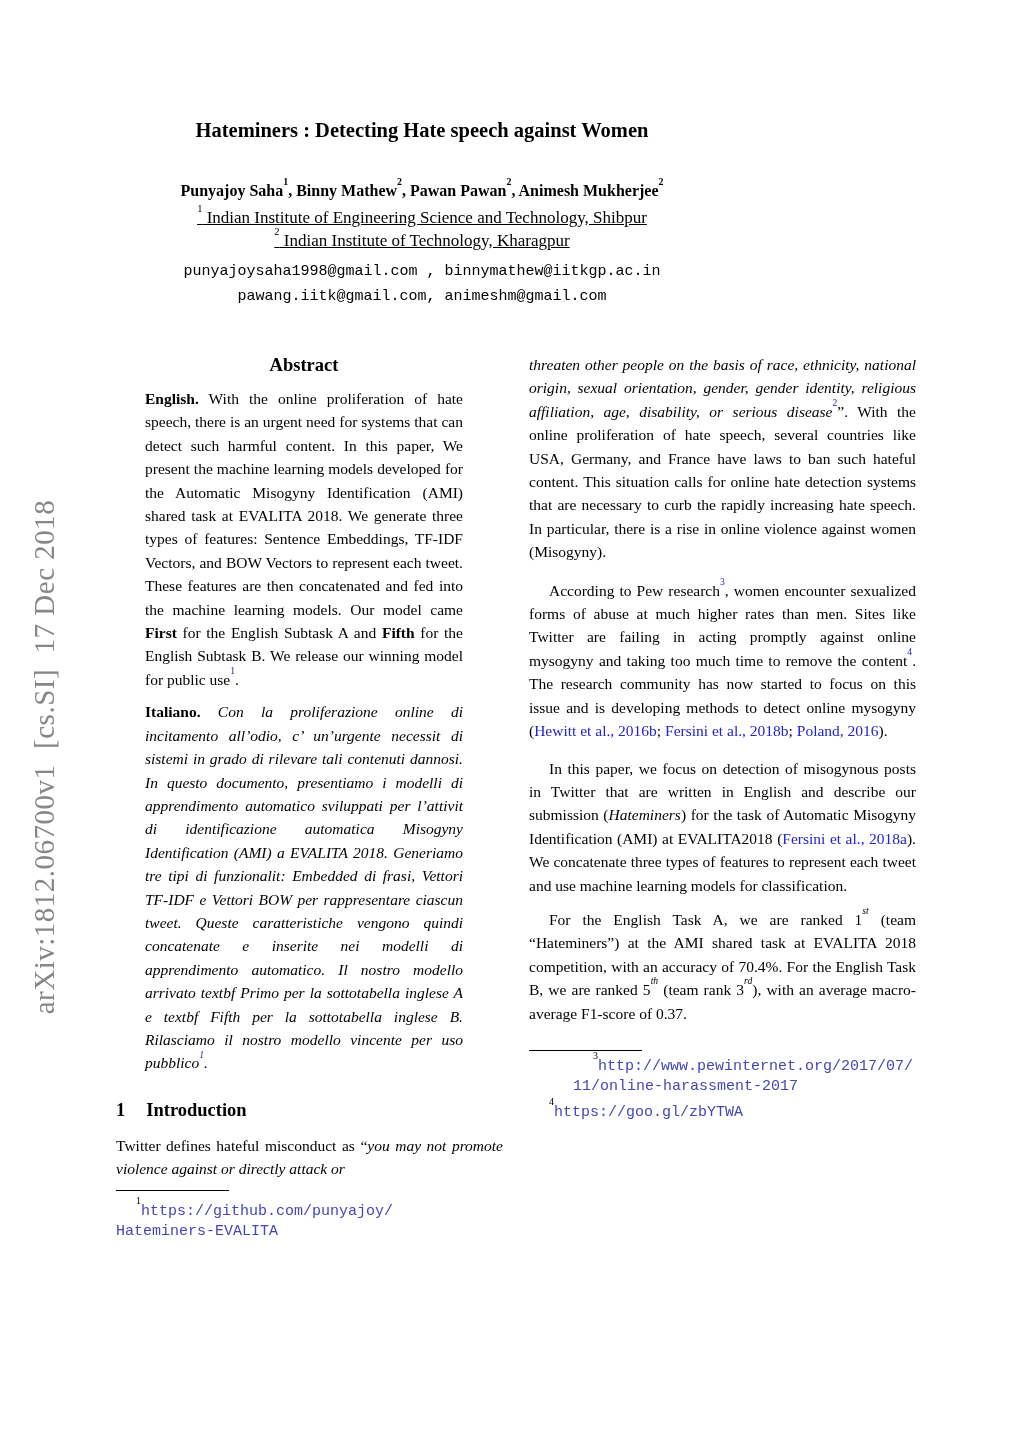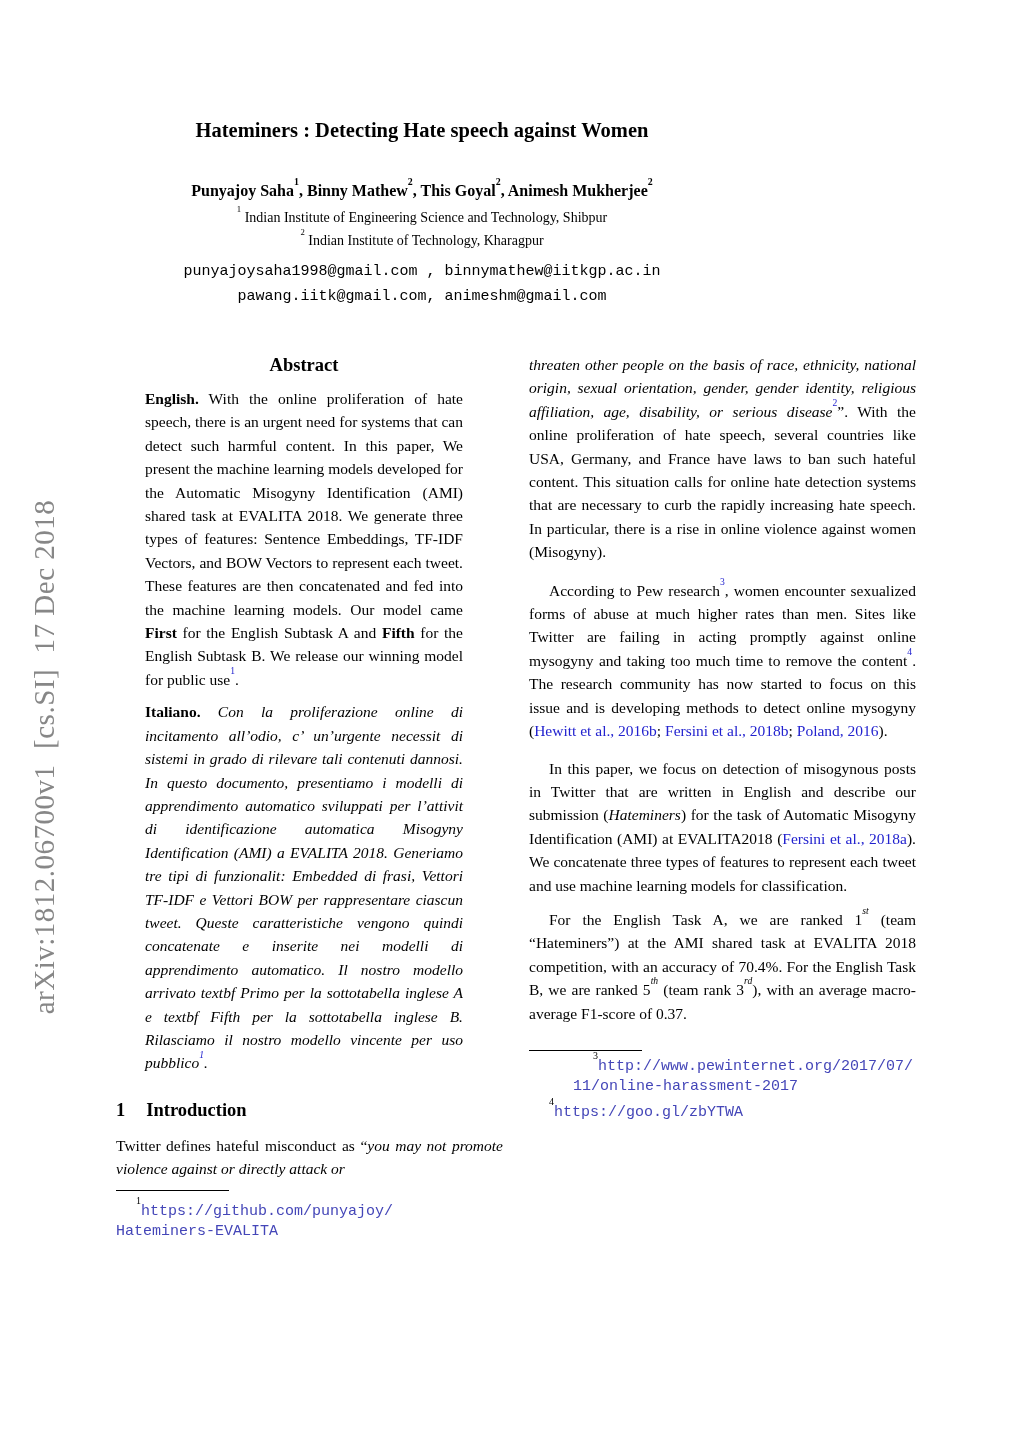--- a/index.html
+++ b/index.html
@@ -19,21 +19,21 @@
     transform:translate(-50%,-50%) rotate(-90deg);
     white-space:pre;
     font-size:29px; color:#878787;
     letter-spacing:0.5px;
   }
 
   
   .header { position:absolute; top:118px; left:0; width:844px; text-align:center; }
   .title { font-size:20.5px; font-weight:bold; line-height:25px; }
   .authors { margin-top:39px; font-size:16px; font-weight:bold; line-height:18px; }
-  .affil { font-size:14px; line-height:23px; }
+  .affil { font-size:17px; line-height:23px;text-decoration:underline; }
   .affil-block { margin-top:6px; }
   .emails { margin-top:7px; font-family:"Liberation Mono", monospace; font-size:15px; line-height:25px; letter-spacing:0px; }
 
   sup.s { font-size:62%; position:relative; top:-0.45em; line-height:0; }
   sup.blue { color:#2222cf; }
   sup.osup { font-style:italic; font-size:62%; position:relative; top:-0.5em; line-height:0; }
 
   
   .col { position:absolute; width:387px; font-size:15.5px; line-height:23.4px; text-align:justify; }
   .col-left  { left:116px; top:355px; }
@@ -79,21 +79,21 @@
 <body>
 
 <div class="page">
 
   <div class="watermark">arXiv:1812.06700v1  [cs.SI]  17 Dec 2018</div>
 
   <div class="header">
     <div class="title">Hateminers : Detecting Hate speech against Women</div>
 
     <div class="authors">
-      <span><span>Punyajoy Saha</span><sup class="s">1</sup><span>, </span></span><span><span>Binny Mathew</span><sup class="s">2</sup><span>, </span></span><span><span>This Goyal</span><sup class="s">2</sup><span>, </span></span><span><span>Animesh Mukherjee</span><sup class="s">2</sup><span></span></span>
+      <span><span>Punyajoy Saha</span><sup class="s">1</sup><span>, </span></span><span><span>Binny Mathew</span><sup class="s">2</sup><span>, </span></span><span><span>Pawan Pawan</span><sup class="s">2</sup><span>, </span></span><span><span>Animesh Mukherjee</span><sup class="s">2</sup><span></span></span>
     </div>
 
     <div class="affil-block">
       <div class="affil"><sup class="s">1</sup><span> Indian Institute of Engineering Science and Technology, Shibpur</span></div>
       <div class="affil"><sup class="s">2</sup><span> Indian Institute of Technology, Kharagpur</span></div>
     </div>
 
     <div class="emails">
       <div>punyajoysaha1998@gmail.com , binnymathew@iitkgp.ac.in</div>
       <div>pawang.iitk@gmail.com, animeshm@gmail.com</div>

